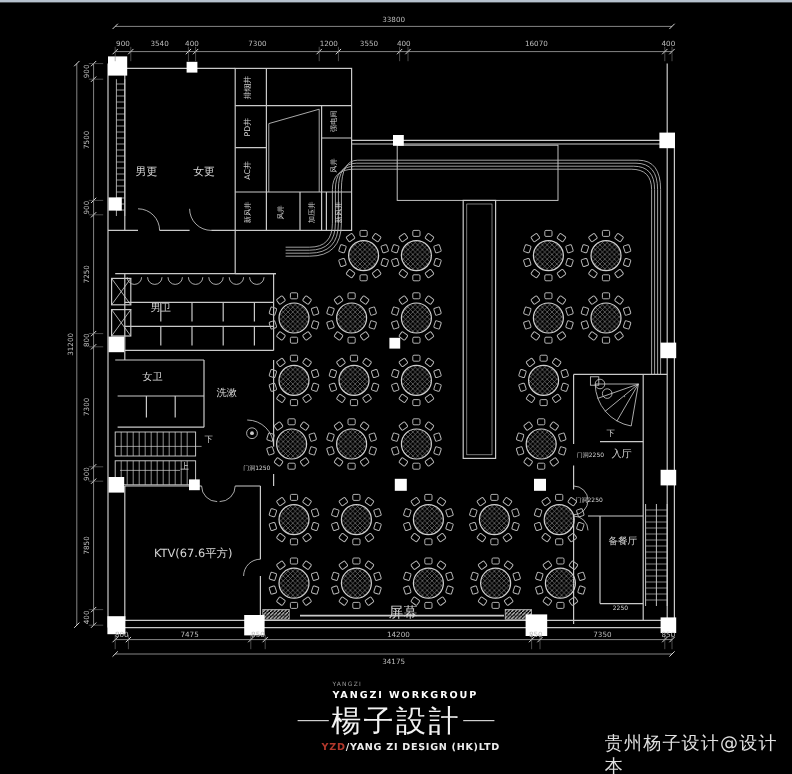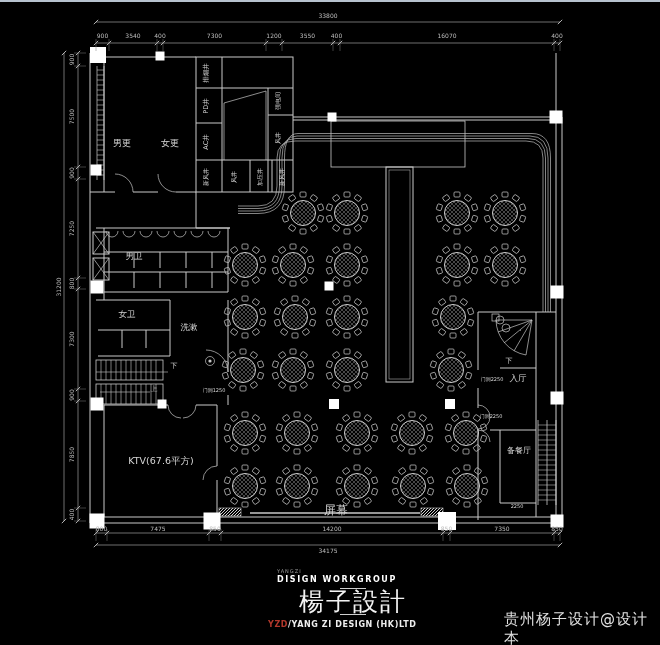--- a/index.html
+++ b/index.html
@@ -4,21 +4,21 @@
 <style>
   html,body{margin:0;padding:0;background:#000;}
   .stage{position:relative;width:660px;height:645px;background:#000;overflow:hidden;
          font-family:"DejaVu Sans",sans-serif;}
   .topstrip{position:absolute;left:0;top:0;width:660px;height:2px;background:#b6c2ce;}
   svg{position:absolute;left:0;top:0;}
   
   .logo{position:absolute;left:248px;top:568px;width:210px;color:#e8e8e8;}
   .logo .tiny{font-size:5px;letter-spacing:1px;color:#9a9a9a;margin-left:29px;}
   .logo .wg{font-size:8px;font-weight:bold;letter-spacing:1.6px;color:#fff;margin-left:29px;margin-top:1px;}
-  .logo .namerow{display:flex;align-items:center;margin-top:4px;flex-direction:column;}
+  .logo .namerow{display:flex;align-items:center;margin-top:4px;}
   .logo .rule{height:1px;background:#cfcfcf;flex:0 0 auto;}
   .logo .r1{width:26px;}
   .logo .cn{font-size:25px;letter-spacing:2px;color:#f2f2f2;font-weight:200;line-height:1;padding:0 2px;}
   .logo .company{font-size:8px;font-weight:bold;letter-spacing:0.6px;margin-top:5px;margin-left:20px;color:#ededed;}
   .logo .yzd{color:#b3382c;}
   
   .watermark{position:absolute;left:504px;top:610px;font-size:15px;letter-spacing:1px;
              color:#e0e0e0;font-weight:500;}
 </style>
 </head>
@@ -1156,21 +1156,21 @@
         <text x="280" y="101" fill="#d6d6d6" font-size="6" text-anchor="middle" font-family="DejaVu Sans, sans-serif" transform="rotate(-90 280 101)">强电间</text>
         <text x="214" y="392" fill="#d6d6d6" font-size="5" text-anchor="middle" font-family="DejaVu Sans, sans-serif">门洞1250</text>
         <text x="492" y="381" fill="#d6d6d6" font-size="5" text-anchor="middle" font-family="DejaVu Sans, sans-serif">门洞2250</text>
         <text x="491" y="418" fill="#d6d6d6" font-size="5" text-anchor="middle" font-family="DejaVu Sans, sans-serif">门洞2250</text>
         <text x="517" y="508" fill="#d6d6d6" font-size="5" text-anchor="middle" font-family="DejaVu Sans, sans-serif">2250</text>
       </g>
   </svg>
 
   <div class="logo">
     <div class="tiny">YANGZI</div>
-    <div class="wg">DISIGN WORKGROUP</div>
+    <div class="wg">YANGZI WORKGROUP</div>
     <div class="namerow">
       <span class="rule r1"></span>
       <span class="cn">楊子設計</span>
       <span class="rule r1"></span>
     </div>
     <div class="company">
       <span class="yzd">YZD</span><span>/YANG ZI DESIGN (HK)LTD</span>
     </div>
   </div>
 

